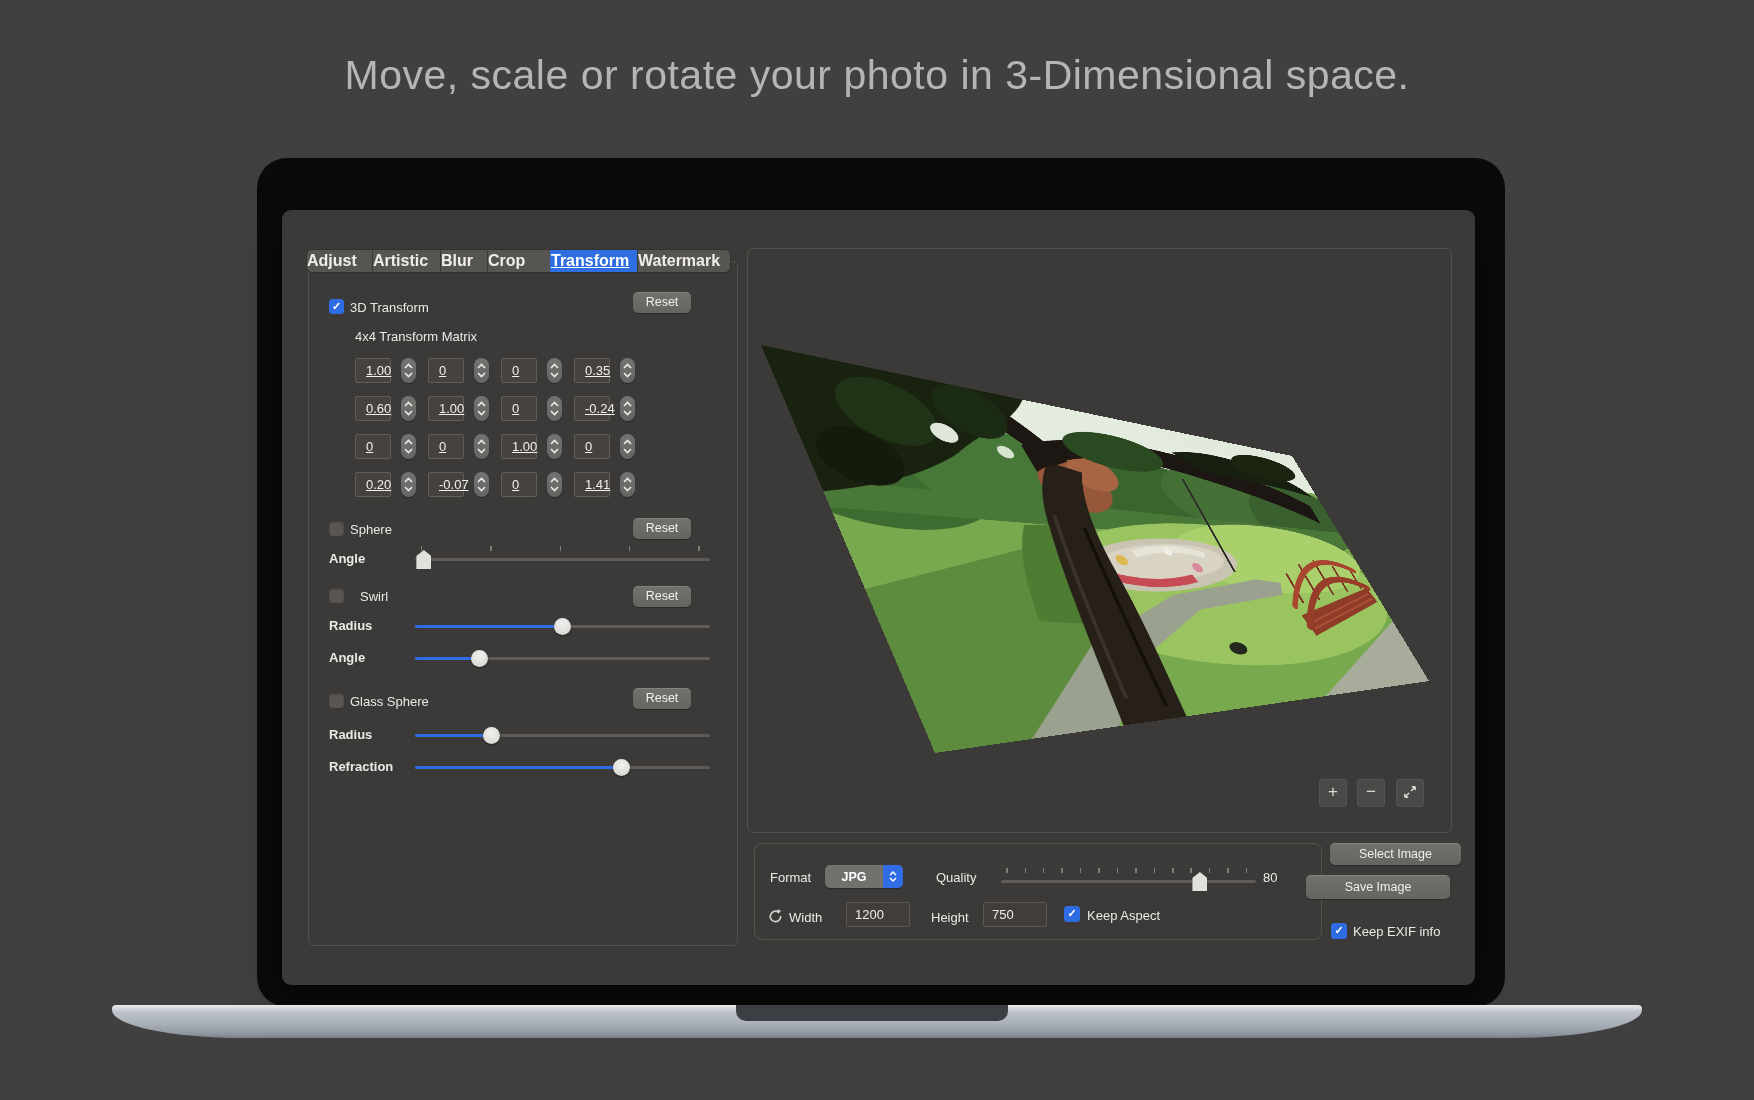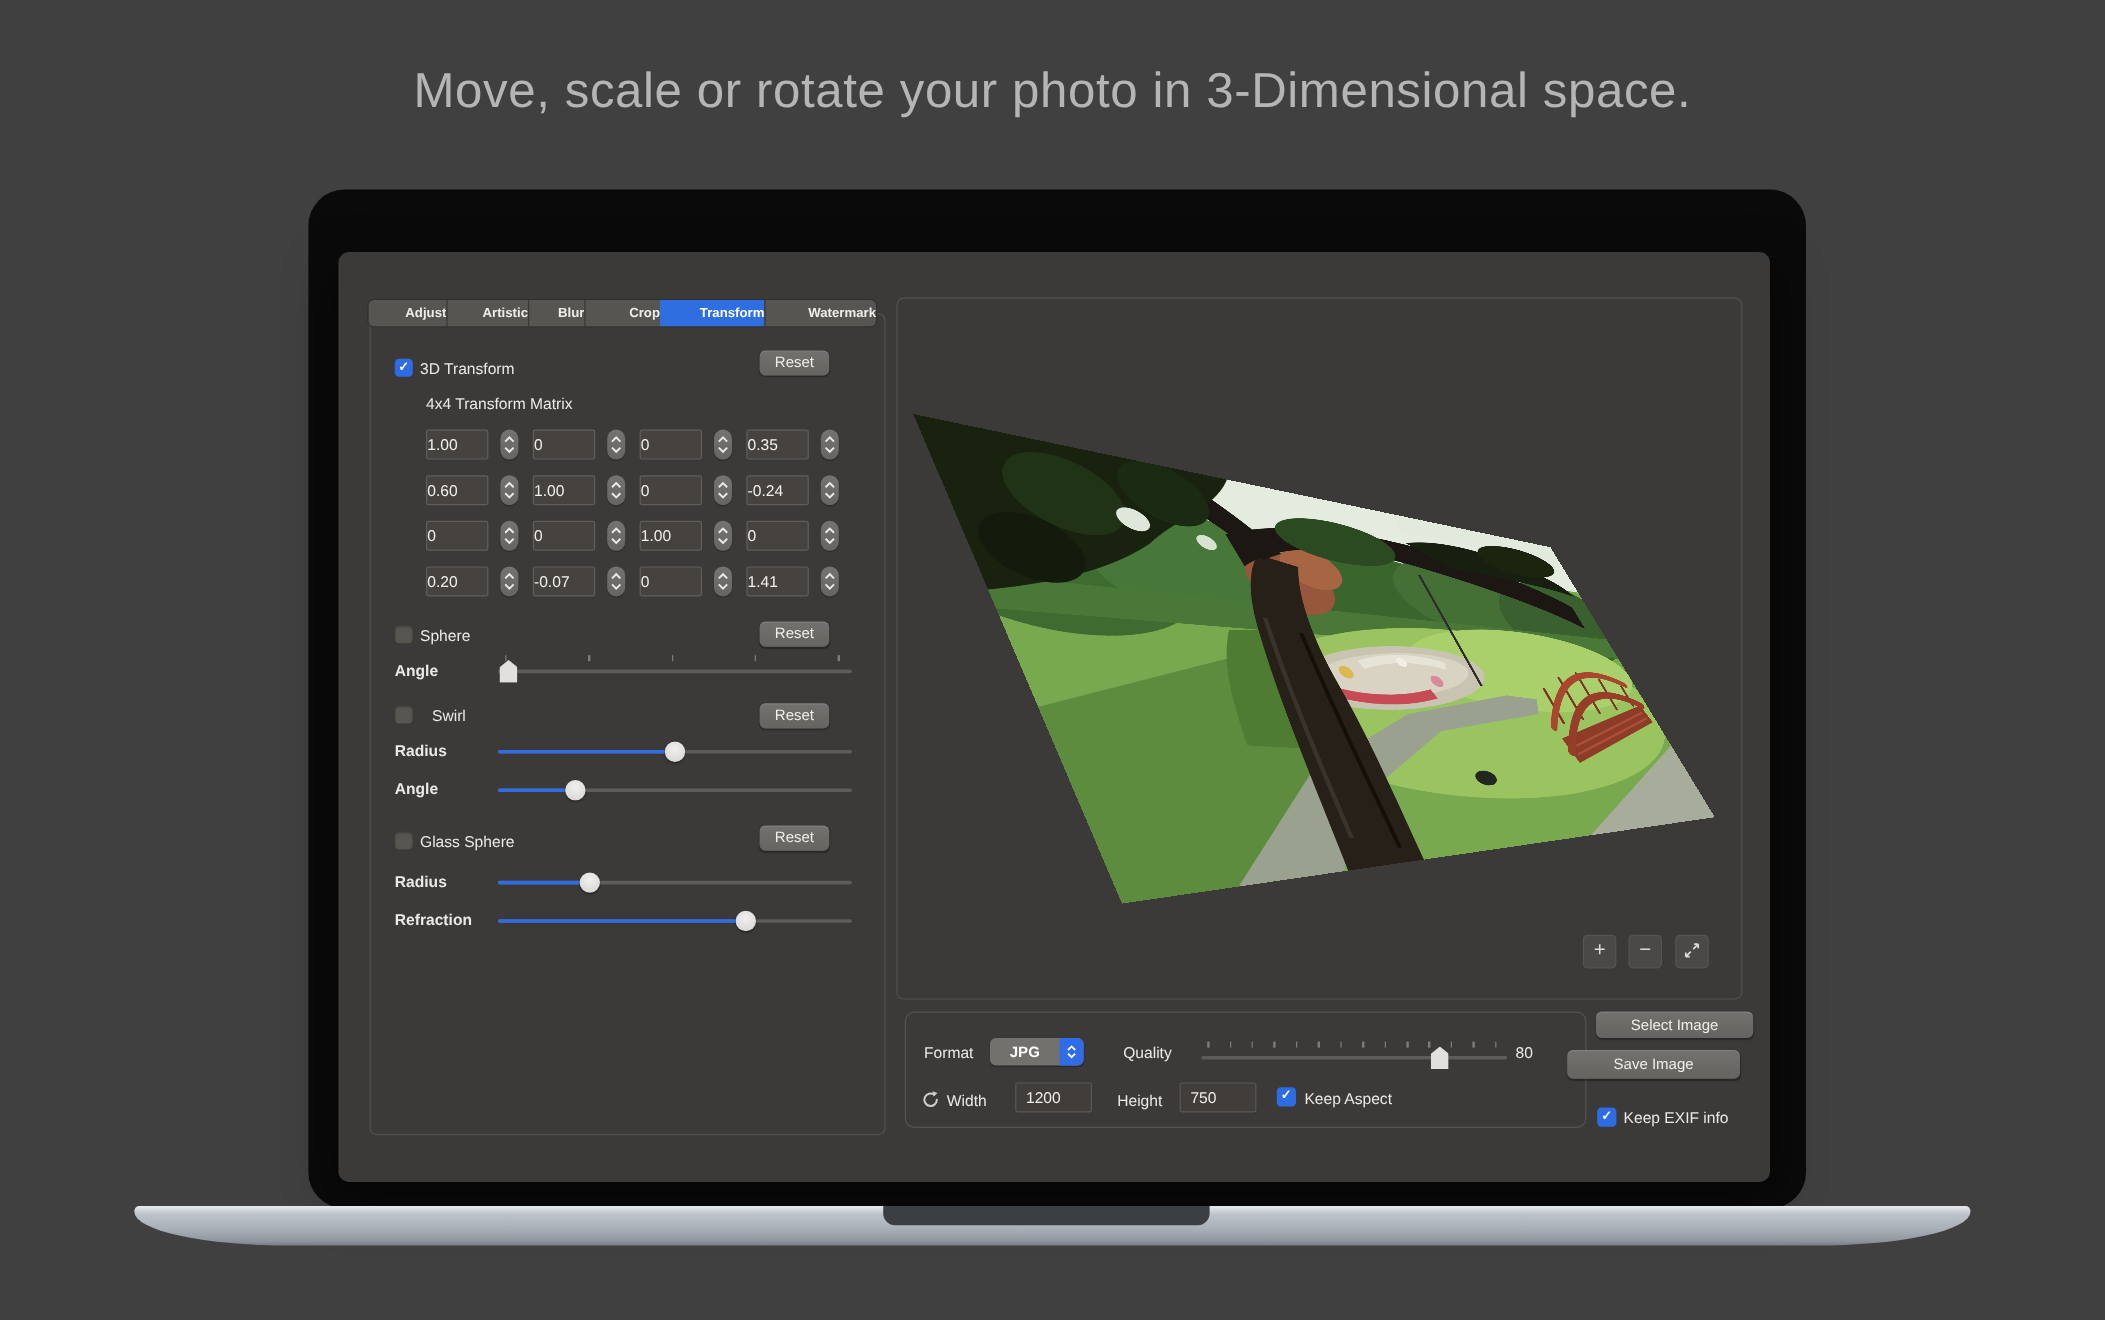--- a/index.html
+++ b/index.html
@@ -24,22 +24,22 @@
             background:linear-gradient(#474544,#403e3c);border-bottom:1px solid #2a2927;
             border-radius:9px 9px 0 0;}
   .title{text-align:center;line-height:26px;color:#d6d4d1;font-size:13px;}
   .tlight{position:absolute;top:7px;width:13px;height:13px;border-radius:50%;}
   .tl-red{left:8px;background:#ec6357;}
   .tl-yellow{left:33px;background:#f5bd4f;}
   .tl-green{left:58px;background:#57c13e;}
   
   .tabbar{position:absolute;left:25px;top:40px;height:22px;display:flex;
           border-radius:5px;overflow:hidden;z-index:3;box-shadow:0 0 0 1px #343230;}
-  .tab{height:22px;line-height:22px;text-align:right;background:#575551;color:#efedea;
-       font-size:11px;font-weight:600;border-left:1px solid #3b3936;cursor:default;}
+  .tab{height:22px;line-height:22px;text-align:left;background:#575551;color:#efedea;
+       font-size:16px;font-weight:600;border-left:1px solid #3b3936;cursor:default;}
   .tab:first-child{border-left:none;}
   .tab.active{background:#2e6ee0;color:#fff;border-left-color:#2e6ee0;}
   
   .panelbox{position:absolute;left:26px;top:51px;width:430px;height:685px;
             border:1px solid #53504d;border-radius:6px;}
   .preview{position:absolute;left:465px;top:38px;width:705px;height:585px;
            border:1px solid #53504d;border-radius:6px;overflow:hidden;}
   .exportbox{position:absolute;left:472px;top:633px;width:568px;height:97px;
              border:1px solid #56534f;border-radius:8px;}
   
@@ -60,22 +60,22 @@
   .fill{position:absolute;top:10px;height:3px;border-radius:2px;background:#2f6ce5;}
   .thumb-round{position:absolute;top:3px;width:17px;height:17px;border-radius:50%;
                background:radial-gradient(circle at 50% 35%,#f2f0ee,#ddDBD8 70%,#cfcdca);
                background-color:#e8e6e3;box-shadow:0 1px 2px rgba(0,0,0,.45);}
   .thumb-pointer{position:absolute;top:2px;width:15px;height:19px;background:#e2e0dd;
                  clip-path:polygon(50% 0,100% 32%,100% 100%,0 100%,0 32%);
                  box-shadow:0 1px 1px rgba(0,0,0,.4);}
   .tick{position:absolute;top:-2px;width:1.5px;height:5px;background:#807d79;}
   
   .mrow{position:absolute;left:73px;display:flex;}
-  .mfield{width:52px;height:25px;background:#45423f;border:1px solid #615e5a;border-radius:2px;
-          color:#f2f0ed;font-size:13px;line-height:23px;padding-left:0;}
+  .mfield{width:36px;height:25px;background:#45423f;border:1px solid #615e5a;border-radius:2px;
+          color:#f2f0ed;font-size:13px;line-height:23px;padding-left:10px;text-decoration:underline;}
   .mstep{width:15px;height:25px;margin-left:10px;margin-right:12px;border-radius:8px;
          background:linear-gradient(#757371,#676563);box-shadow:0 1px 1px rgba(0,0,0,.3);
          display:flex;align-items:center;justify-content:center;}
   
   #photo{position:absolute;left:0;top:0;width:480px;height:300px;transform-origin:0 0;}
   .zbtn{position:absolute;top:530px;width:28px;height:28px;background:#4b4947;border-radius:4px;
         color:#dddbd8;text-align:center;line-height:26px;font-size:17px;box-shadow:inset 0 0 0 1px #565452;}
   
   .popup{position:absolute;left:70px;top:21px;width:78px;height:23px;background:#73716e;
          border-radius:5px;display:flex;align-items:center;box-shadow:0 1px 1px rgba(0,0,0,.3);}
@@ -97,21 +97,21 @@
 
   <div class="window">
 
 
     <div class="panelbox"></div>
     <div class="tabbar" id="tabbar">
         <div class="tab" style="width: 65px;">Adjust</div>
         <div class="tab" style="width: 68px;">Artistic</div>
         <div class="tab" style="width: 47px;">Blur</div>
         <div class="tab" style="width: 63px;">Crop</div>
-        <div class="tab active" style="width: 87px;">Transform</div>
+        <div class="tab active" style="width: 87px; text-decoration: underline;">Transform</div>
         <div class="tab" style="width: 93px;">Watermark</div>
       </div>
 
     <span class="cb on" id="cb-3d" style="left:47px;top:89px"></span>
     <span class="lbl" style="left:68px;top:90px">3D Transform</span>
     <div class="btn" style="left:351px;top:82px;width:58px;height:21px;line-height:21px">Reset</div>
 
     <span class="lbl bold" style="left:73px;top:119px">4x4 Transform Matrix</span>
     <div id="matrix">
         <div class="mrow" style="top: 148px;">

